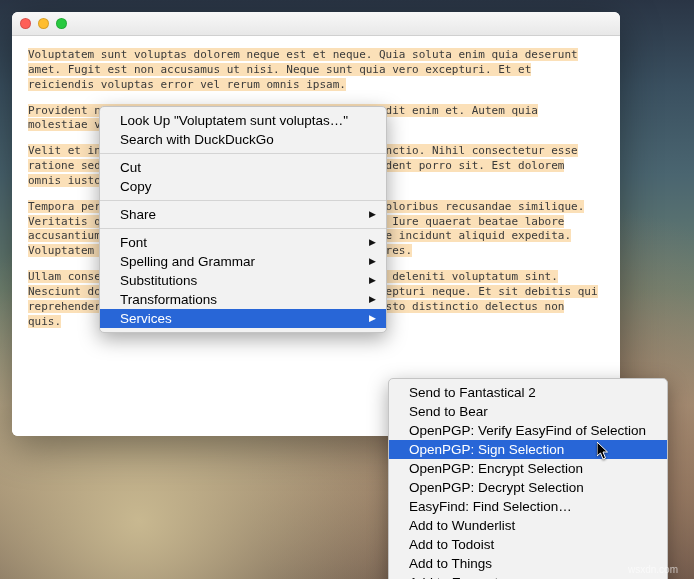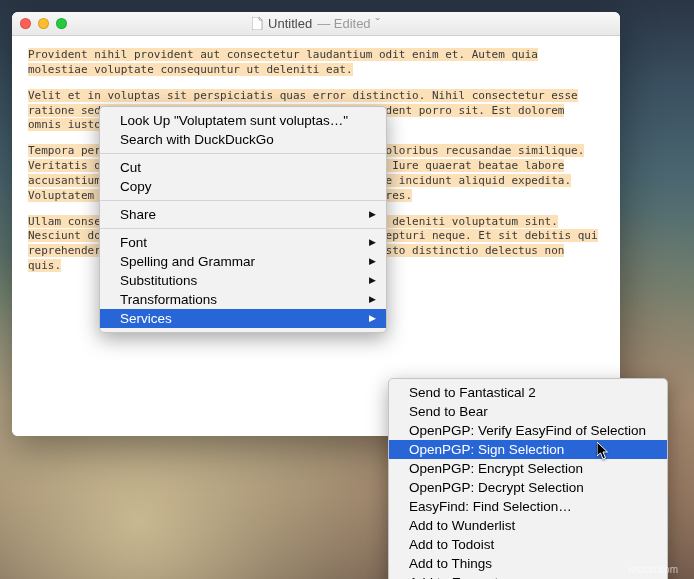--- a/index.html
+++ b/index.html
@@ -106,33 +106,23 @@
 
 <div class="desktop-bg"></div>
 
 <div class="window">
   <div class="titlebar">
     <div class="traffic-lights">
       <div class="tl red"></div>
       <div class="tl yellow"></div>
       <div class="tl green"></div>
     </div>
-    <div class="title-center">
-      <span class="doc-icon">
-        <svg viewBox="0 0 11 13">
-            <path d="M1 0h6l3 3v9a1 1 0 0 1-1 1H1a1 1 0 0 1-1-1V1a1 1 0 0 1 1-1z" fill="#fff" stroke="#999" stroke-width="0.8"></path>
-            <path d="M7 0v3h3" fill="none" stroke="#999" stroke-width="0.8"></path>
-          </svg>
-      </span>
-      <span class="title-text">Untitled</span>
-      <span class="title-sub">— Edited</span>
-      <span class="title-sub">ˇ</span>
-    </div>
   </div>
   <div class="editor">
+    <p><span class="sel">Voluptatem sunt voluptas dolorem neque est et neque. Quia soluta enim quia deserunt amet. Fugit est non accusamus ut nisi. Neque sunt quia vero excepturi. Et et reiciendis voluptas error vel rerum omnis ipsam.</span></p>
     <p><span class="sel">Provident nihil provident aut consectetur laudantium odit enim et. Autem quia molestiae voluptate consequuntur ut deleniti eat.</span></p>
     <p><span class="sel">Velit et in voluptas sit perspiciatis quas error distinctio. Nihil consectetur esse ratione sed aliquid quidem voluptates a. Tempora provident porro sit. Est dolorem omnis iusto.</span></p>
     <p><span class="sel">Tempora perferendis nesciunt. Alias rerum eos facere doloribus recusandae similique. Veritatis qui voluptatem. Sed dolores culpa molestias. Iure quaerat beatae labore accusantium aut totam. Omnis natus ipsum eaque rem iure incidunt aliquid expedita. Voluptatem eius consequatur sit aut laboriosam asperiores.</span></p>
     <p><span class="sel">Ullam consequatur ut ab sunt eos. Illum vel modi animi deleniti voluptatum sint. Nesciunt dolor eos id ut voluptas. Nam dignissimos excepturi neque. Et sit debitis qui reprehenderit laudantium molestias. Voluptas soluta iusto distinctio delectus non quis.</span></p>
   </div>
 </div>
 
 <div class="ctx-menu main">
   <div class="mi">
       <span>Look Up "Voluptatem sunt voluptas…"</span>

